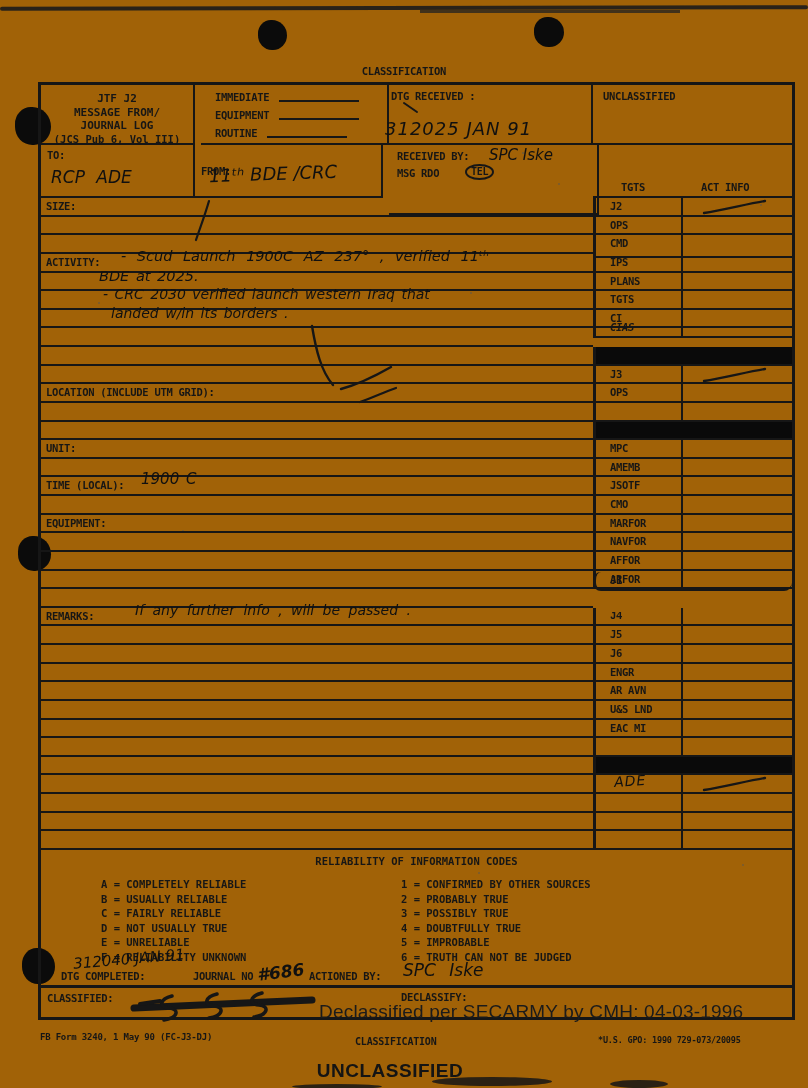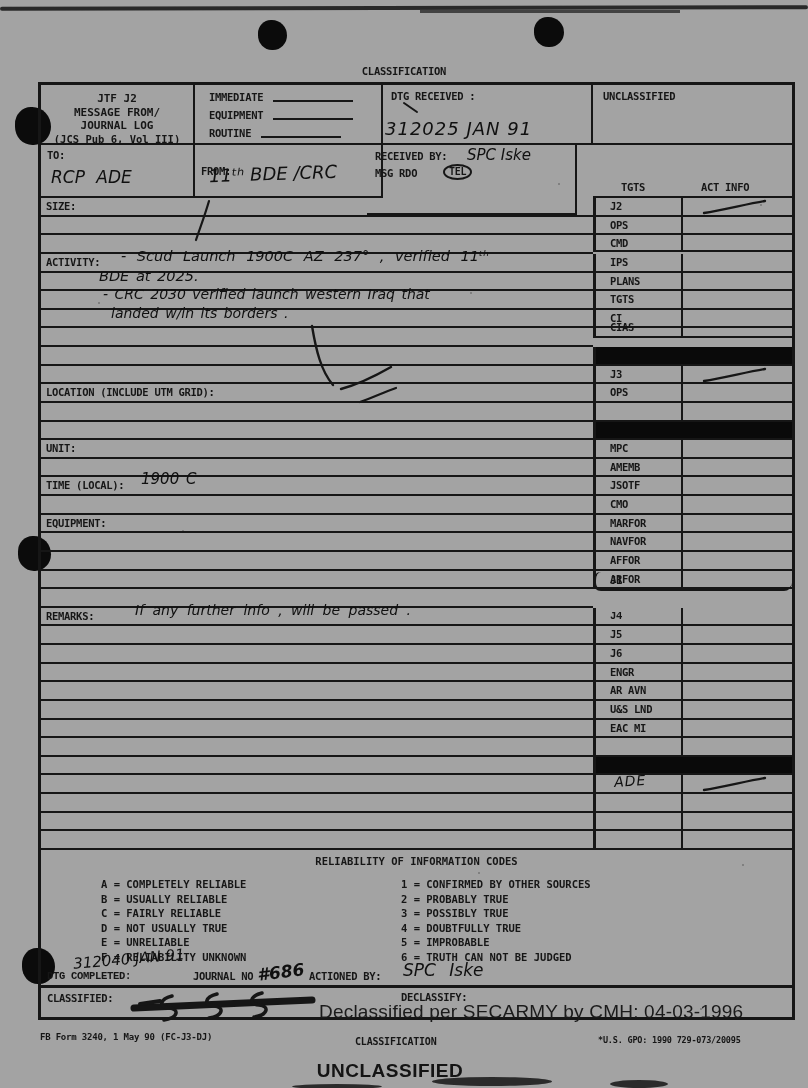--- a/index.html
+++ b/index.html
@@ -1,16 +1,16 @@
 <!DOCTYPE html>
 <html><head>
 <meta charset="utf-8">
 <style>
   html,body{margin:0;padding:0;background:#e9e9e5;}
-  .page{position:relative;width:808px;height:1088px;background:#a3a3a3;overflow:hidden;
+  .page{position:relative;width:808px;height:1088px;background:#a16207;overflow:hidden;
         font-family:"DejaVu Sans Mono",monospace;color:#161616;}
   
   .scan-edge-top{position:absolute;left:0;top:6px;width:100%;height:4px;background:#1c1c1c;
         transform:rotate(-0.12deg);border-radius:2px;opacity:.9;}
   .scan-edge-top2{position:absolute;left:420px;top:10px;width:260px;height:3px;background:#222;opacity:.75;}
   .hole{position:absolute;background:#0b0b0b;border-radius:46% 54% 50% 50%;}
   .smudge{position:absolute;background:#161616;border-radius:50%;opacity:.85;}
   .speck{position:absolute;width:2px;height:2px;background:#555;border-radius:50%;opacity:.6;}
   
   .form{position:absolute;left:38px;top:82px;width:751px;height:932px;border:3px solid #161616;
@@ -76,21 +76,21 @@
   <div class="form">
 
     <div class="cell" style="left:0;top:0;width:154px;height:60px;">
       <div class="title-block">
         <div>JTF J2</div>
         <div>MESSAGE FROM/</div>
         <div>JOURNAL LOG</div>
         <div style="font-size:10.5px;">(JCS Pub 6, Vol III)</div>
       </div>
     </div>
-    <div class="cell" style="left:154px;top:0;width:188px;height:60px;">
+    <div class="cell" style="left:160px;top:0;width:188px;height:60px;">
       <div class="prec-item">
         <span class="lbl">IMMEDIATE</span>
         <span class="prec-rule"></span>
       </div>
       <div class="prec-item">
         <span class="lbl">EQUIPMENT</span>
         <span class="prec-rule"></span>
       </div>
       <div class="prec-item">
         <span class="lbl">ROUTINE</span>
@@ -106,21 +106,21 @@
     </div>
 
     <div class="cell" style="left:0;top:60px;width:154px;height:53px;">
       <span class="lbl" style="position:absolute;left:6px;top:4px;">TO:</span>
       <span class="hw" style="position:absolute;left:10px;top:22px;font-size:17px;word-spacing:6px;">RCP ADE</span>
     </div>
     <div class="cell" style="left:154px;top:60px;width:188px;height:53px;">
       <span class="lbl" style="position:absolute;left:6px;top:4px;margin-top:16px;">FROM:</span>
       <span class="hw" style="position:absolute;left:14px;top:18px;font-size:18px;transform:rotate(-2deg);">11ᵗʰ BDE /CRC</span>
     </div>
-    <div class="cell" style="left:326px;top:60px;width:210px;height:70px;">
+    <div class="cell" style="left:348px;top:60px;width:210px;height:70px;">
       <span class="lbl" style="position:absolute;left:8px;top:5px;">RECEIVED BY:</span>
       <span class="hw" style="position:absolute;left:100px;top:1px;font-size:15px;">SPC Iske</span>
       <span class="lbl" style="position:absolute;left:8px;top:22px;">MSG RDO</span>
       <span class="circled lbl-sm" style="position:absolute;left:68px;top:19px;">TEL</span>
     </div>
     <div class="cell" style="left:552px;top:60px;width:199px;height:53px;border-right:none;">
       <span class="lbl" style="position:absolute;left:28px;top:36px;">TGTS</span>
       <span class="lbl" style="position:absolute;left:108px;top:36px;">ACT INFO</span>
     </div>
 
@@ -189,41 +189,41 @@
           <div class="divider"></div>
           <span class="ulbl">J2</span>
           <svg width="72" height="16" class="mark">
             <path d="M5 14 C 24 11 48 5 66 2" stroke="#161616" stroke-width="2.3" fill="none" stroke-linecap="round"></path>
           </svg>
         </div>
         <div class="brow right" style="top: 131.629px; height: 18.6286px;">
           <div class="divider"></div>
           <span class="ulbl">OPS</span>
         </div>
-        <div class="brow right" style="top: 150.257px; height: 17px;">
+        <div class="brow right" style="top: 150.257px; height: 23px;">
           <div class="divider"></div>
           <span class="ulbl">CMD</span>
         </div>
         <div class="brow right" style="top: 168.886px; height: 18.6286px;">
           <div class="divider"></div>
           <span class="ulbl">IPS</span>
         </div>
         <div class="brow right" style="top: 187.514px; height: 18.6286px;">
           <div class="divider"></div>
           <span class="ulbl">PLANS</span>
         </div>
         <div class="brow right" style="top: 206.143px; height: 18.6286px;">
           <div class="divider"></div>
           <span class="ulbl">TGTS</span>
         </div>
         <div class="brow right" style="top: 224.771px; height: 18.6286px;">
           <div class="divider"></div>
           <span class="ulbl">CI</span>
         </div>
-        <div class="brow right" style="top: 234px; height: 18.6286px;">
+        <div class="brow right" style="top: 234px; height: 18.6286px; font-style: italic;">
           <div class="divider"></div>
           <span class="ulbl">CIAS</span>
         </div>
         <div class="brow right redacted" style="top: 262.029px; height: 18.6286px;"></div>
         <div class="brow right" style="top: 280.657px; height: 18.6286px;">
           <div class="divider"></div>
           <span class="ulbl">J3</span>
           <svg width="72" height="16" class="mark">
             <path d="M5 14 C 24 11 48 5 66 2" stroke="#161616" stroke-width="2.3" fill="none" stroke-linecap="round"></path>
           </svg>
@@ -320,21 +320,21 @@
         <div class="brow right" style="top: 746.371px; height: 18.6286px;">
           <div class="divider"></div>
         </div>
       </div>
 
     <div class="rel-title" style="top:770px;">RELIABILITY OF INFORMATION CODES</div>
     <div class="rel-col" id="rel-letters" style="left:60px;top:792px;"><div>A = COMPLETELY RELIABLE</div><div>B = USUALLY RELIABLE</div><div>C = FAIRLY RELIABLE</div><div>D = NOT USUALLY TRUE</div><div>E = UNRELIABLE</div><div>F = RELIABILITY UNKNOWN</div></div>
     <div class="rel-col" id="rel-numbers" style="left:360px;top:792px;"><div>1 = CONFIRMED BY OTHER SOURCES</div><div>2 = PROBABLY TRUE</div><div>3 = POSSIBLY TRUE</div><div>4 = DOUBTFULLY TRUE</div><div>5 = IMPROBABLE</div><div>6 = TRUTH CAN NOT BE JUDGED</div></div>
 
     <div style="position:absolute;left:0;top:877px;width:751px;height:23px;">
-      <span class="lbl" style="position:absolute;left:6px;top:8px;font-family:Liberation Mono, monospace;">DTG COMPLETED:</span>
+      <span class="lbl" style="position:absolute;left:20px;top:8px;">DTG COMPLETED:</span>
       <span class="hw" style="position:absolute;left:32px;top:-12px;font-size:15px;transform:rotate(-5deg);">312040 JAN 91</span>
       <span class="lbl" style="position:absolute;left:152px;top:8px;">JOURNAL NO</span>
       <span class="hw" style="position:absolute;left:216px;top:0px;font-size:17px;transform:rotate(-7deg);font-weight:bold;">#686</span>
       <span class="lbl" style="position:absolute;left:268px;top:8px;">ACTIONED BY:</span>
       <span class="hw" style="position:absolute;left:362px;top:-2px;font-size:17px;word-spacing:8px;">SPC Iske</span>
     </div>
 
     <div class="classified-row">
       <span class="lbl" style="position:absolute;left:6px;top:4px;">CLASSIFIED:</span>
       <span class="lbl" style="position:absolute;left:360px;top:3px;">DECLASSIFY:</span>

